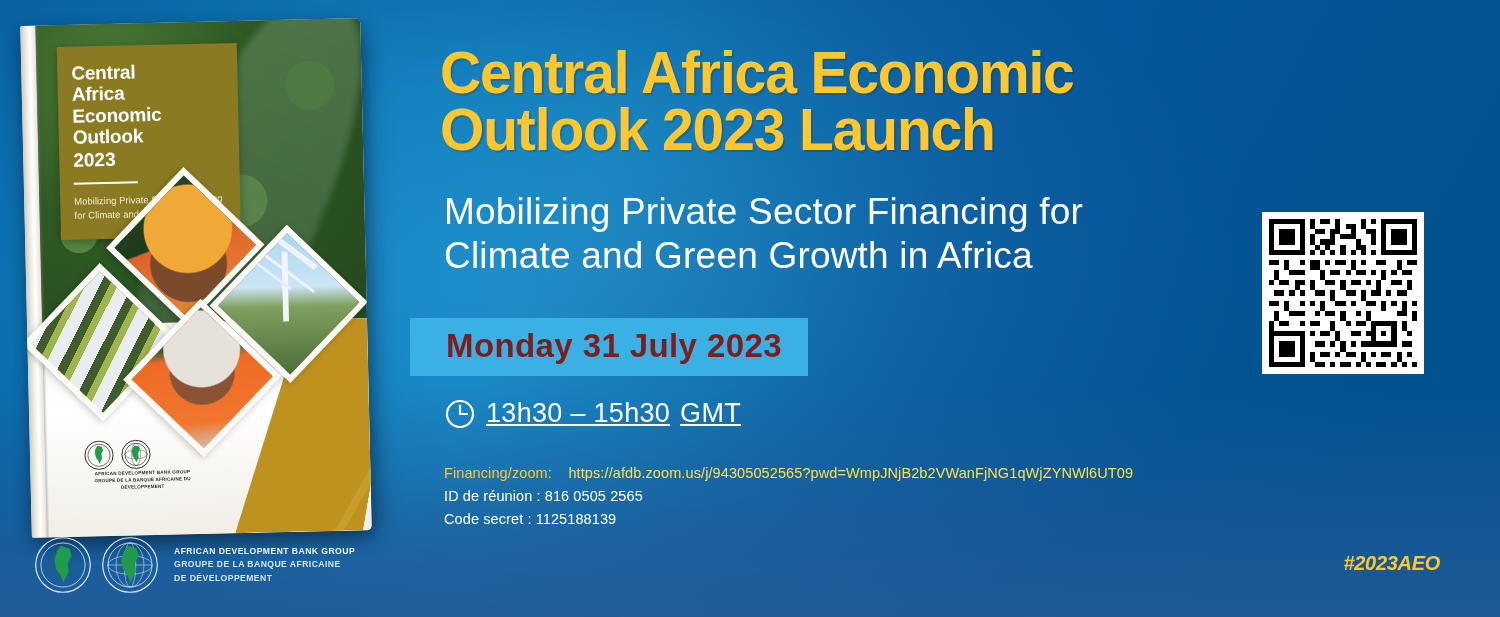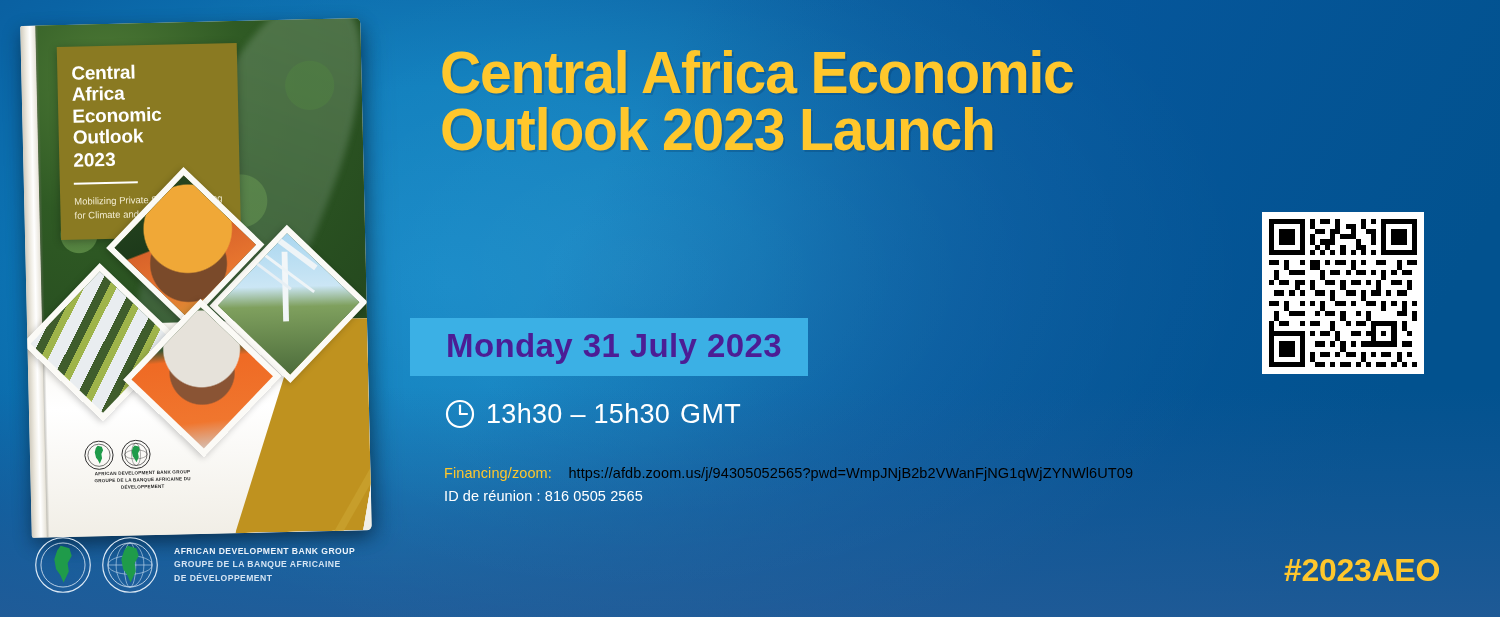--- a/index.html
+++ b/index.html
@@ -295,51 +295,51 @@
     line-height: 1.18;
     font-weight: 300;
     letter-spacing: 0.2px;
   }
   .date-badge {
     position: absolute;
     left: -30px;
     top: 318px;
     padding: 9px 26px 11px 36px;
     background: #3bb0e5;
-    color: #4c1d95;
+    color: #7f1d1d;
     font-size: 33px;
     font-weight: bold;
     letter-spacing: 0.4px;
     white-space: nowrap;
   }
   .time-row {
     position: absolute;
     left: 4px;
     top: 398px;
     display: flex;
-    align-items: center;
     gap: 10px;
     color: #ffffff;
     font-size: 27px;
     letter-spacing: 0.3px;
+    text-decoration: underline;
   }
   .time-gmt { color: #ffffff; }
   .zoom-block {
     position: absolute;
     left: 4px;
     top: 462px;
     color: #ffffff;
     font-size: 14.5px;
     line-height: 1.6;
     letter-spacing: 0.1px;
   }
   .zoom-label {
     color: #FFC72C;
   }
-  .zoom-url { color: #000000; }
+  .zoom-url { color: #fde047; }
 
   
   #qr {
     position: absolute;
     left: 1262px;
     top: 212px;
     width: 162px;
     height: 162px;
     background: #ffffff;
     padding: 7px;
@@ -348,23 +348,24 @@
   #qr svg { display: block; width: 100%; height: 100%; }
 
   
   #hashtags {
     position: absolute;
     right: 60px;
     top: 552px;
     display: flex;
     align-items: baseline;
     gap: 22px;
-    font-size: 32px;
+    font-size: 20px;
     font-weight: bold;
     letter-spacing: -0.3px;
+    font-style: italic;
   }
   .tag-yellow { color: #FFC72C; }
   .tag-white { color: #ffffff; }
 
   
   #afdb-lockup {
     position: absolute;
     left: 34px;
     top: 536px;
     display: flex;
@@ -451,40 +452,45 @@
     </div>
   </div>
 
   <div id="content">
 
     <div class="headline">
       <div>Central Africa Economic</div>
       <div>Outlook 2023 Launch</div>
     </div>
 
+    <div class="subtitle">
+      <div>Mobilizing Private Sector Financing for</div>
+      <div>Climate and Green Growth in Africa</div>
+    </div>
 
     <div class="date-badge">Monday 31 July 2023</div>
 
     <div class="time-row">
       <svg width="32" height="32" viewBox="0 0 32 32">
         <circle cx="16" cy="16" r="13" fill="none" stroke="#ffffff" stroke-width="2.2"></circle>
         <line x1="16" y1="16" x2="16" y2="7.5" stroke="#ffffff" stroke-width="2.2" stroke-linecap="round"></line>
         <line x1="16" y1="16" x2="23" y2="16" stroke="#ffffff" stroke-width="2.2" stroke-linecap="round"></line>
       </svg>
       <span>13h30  –  15h30</span>
       <span class="time-gmt">GMT</span>
     </div>
 
     <div class="zoom-block">
       <div>
         <span class="zoom-label">Financing/zoom:</span>
         <span>&nbsp;&nbsp;</span>
         <span class="zoom-url">https://afdb.zoom.us/j/94305052565?pwd=WmpJNjB2b2VWanFjNG1qWjZYNWl6UT09</span>
       </div>
       <div>ID de réunion : 816 0505 2565</div>
+      <div>Code secret : 1125188139</div>
     </div>
   </div>
 
   <div id="qr">
     <svg viewBox="0 0 29 29" shape-rendering="crispEdges">
       <rect width="29" height="29" fill="#ffffff"></rect>
       <g fill="#000000">
 
         <rect x="0" y="0" width="7" height="1"></rect>
           <rect x="0" y="6" width="7" height="1"></rect>

